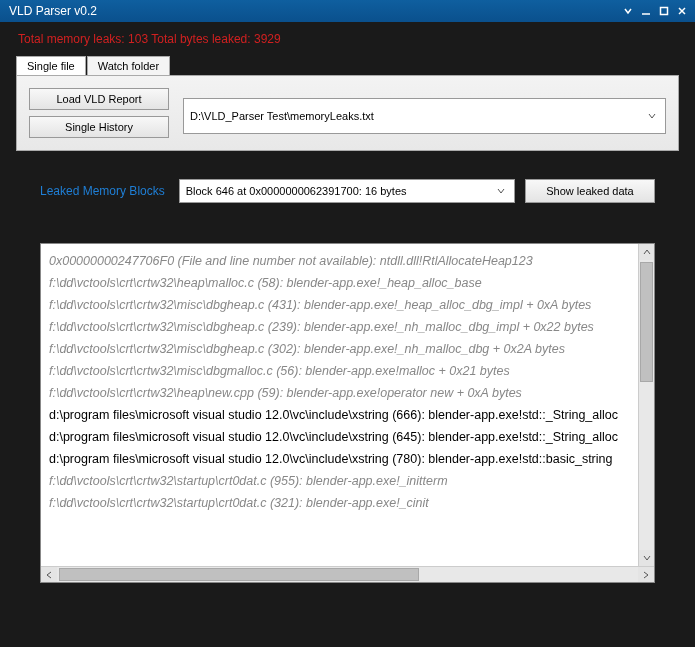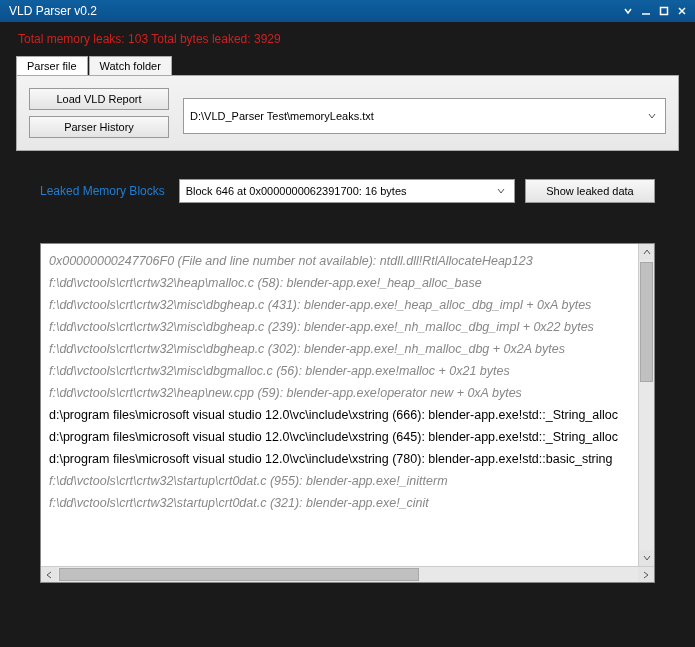--- a/index.html
+++ b/index.html
@@ -204,28 +204,28 @@
 </div>
 
 <div class="status-strip">
   <span>Total memory leaks:</span>
   <span>103</span>
   <span>Total bytes leaked:</span>
   <span>3929</span>
 </div>
 
 <div class="tabs">
-  <div class="tab active">Parser file</div>
+  <div class="tab active">Single file</div>
   <div class="tab">Watch folder</div>
 </div>
 
 <div class="panel">
   <div class="btn-col">
     <button class="winbutton">Load VLD Report</button>
-    <button class="winbutton">Parser History</button>
+    <button class="winbutton">Single History</button>
   </div>
   <div class="path-combo">
     <div class="combo">
       <span>D:\VLD_Parser Test\memoryLeaks.txt</span>
       <div class="drop">
         <svg width="8" height="8" viewBox="0 0 8 8">
             <path d="M1 2 L4 6 L7 2" fill="none" stroke="#555" stroke-width="1"></path>
           </svg>
       </div>
     </div>

